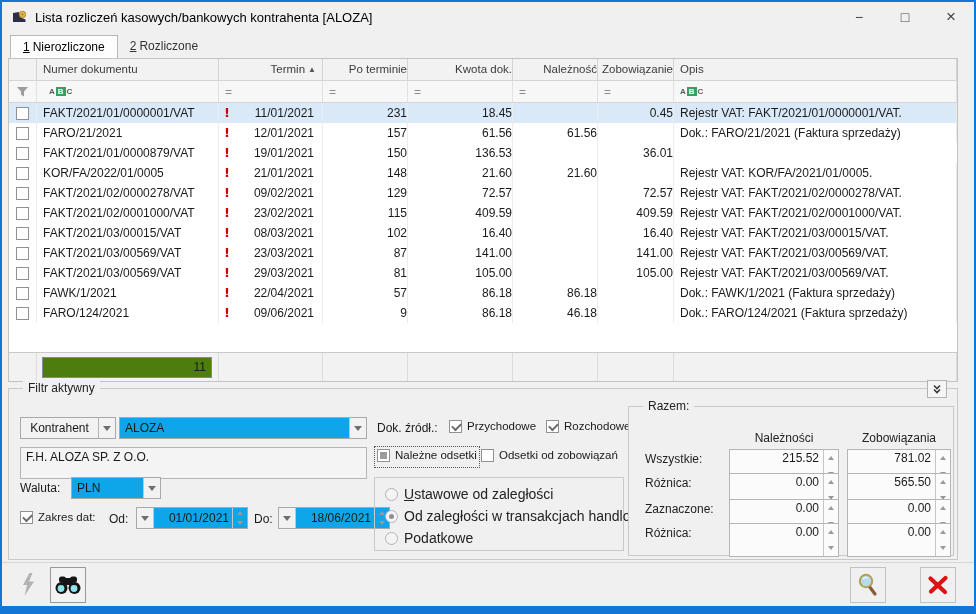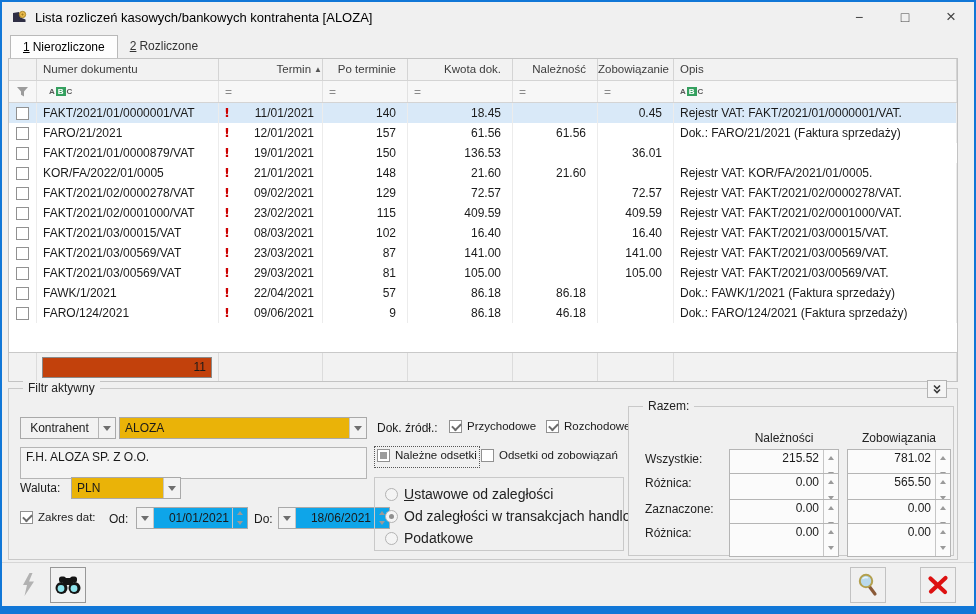--- a/index.html
+++ b/index.html
@@ -35,45 +35,45 @@
   .trow .c { border-right:1px solid #ececec; white-space:nowrap; overflow:hidden; }
   .c { height:100%; }
   .csel { width:28px; flex:0 0 28px; display:flex; align-items:center; justify-content:center; }
   .cnum { width:182px; flex:0 0 182px; padding-left:6px; }
   .cter { width:104px; flex:0 0 104px; display:flex; align-items:center; }
   .cpot { width:85px;  flex:0 0 85px; }
   .ckwo { width:105px; flex:0 0 105px; }
   .cnal { width:85px;  flex:0 0 85px; }
   .czob { width:76px;  flex:0 0 76px; }
   .copi { flex:1 1 auto; padding-left:6px; }
-  .num, .hnum { text-align:right; padding-right:11px; }
+  .num, .hnum { text-align:right; padding-right:0; }
   .cter .ovd { color:#cc0000; font-weight:bold; font-size:13px; margin-left:5px; font-family:"DejaVu Sans",sans-serif; }
   .cter span.dt { flex:1 1 auto; text-align:right; padding-right:8px; }
   .sorticon { font-size:8px; color:#555; margin-left:3px; }
   .cbx { width:13px; height:13px; background:#fff; border:1px solid #919191; display:inline-block; position:relative; flex:0 0 13px; }
   .cbx.on::after { content:""; position:absolute; left:2px; top:2px; width:7px; height:4px; border-left:2px solid #6b6b6b; border-bottom:2px solid #6b6b6b; transform:rotate(-45deg); }
   .cbx.cbx-ind.on::after { border:none; transform:none; left:2px; top:2px; width:7px; height:7px; background:#9c9c9c; }
   .eq { color:#8a8a8a; font-size:12px; padding-left:6px; letter-spacing:-1px; }
   .abc { display:inline-flex; align-items:center; margin-left:6px; font-size:8px; font-weight:bold; color:#5a5a5a; }
   .abc .b { background:#35a05f; color:#fff; padding:0 2px; margin:0 1px; }
   .funnel { margin:0 auto; }
   
   .tfoot { height:29px; background:#f2f2f2; border-top:1px solid #c9c9c9; margin-top:auto; align-items:center; }
   .tfoot .c { border-right:1px solid #dcdcdc; display:flex; align-items:center; }
-  .countbox { width:170px; height:21px; margin-left:5px; background:#c2410c; border:1px solid #8a8a8a; text-align:right; line-height:19px; padding-right:5px; }
+  .countbox { width:170px; height:21px; margin-left:5px; background:#4d7c0f; border:1px solid #8a8a8a; text-align:right; line-height:19px; padding-right:5px; }
   
   .groupbox { position:absolute; border:1px solid #c9c9c9; }
   .groupbox > .gb-label { position:absolute; top:-8px; left:14px; background:#f0f0f0; padding:0 5px; font-size:12px; color:#222; }
   .fgroup { left:6px; top:386px; width:950px; height:172px; }
   .collapse-btn { position:absolute; right:10px; top:-9px; width:20px; height:18px; background:#f5f5f5; border:1px solid #b3b3b3; display:flex; align-items:center; justify-content:center; }
   .lbl-txt { font-size:12px; color:#1a1a1a; white-space:nowrap; }
   .splitbtn { position:absolute; left:11px; top:28px; width:96px; height:22px; border:1px solid #a9a9a9; background:#f2f2f2; display:flex; }
   .splitbtn .txt { flex:1; text-align:center; line-height:20px; }
   .splitbtn .arr { width:17px; border-left:1px solid #b5b5b5; display:flex; align-items:center; justify-content:center; }
-  .combo { position:absolute; height:22px; border:1px solid #a9a9a9; background:#eab308; display:flex; }
+  .combo { position:absolute; height:22px; border:1px solid #a9a9a9; background:#0ea5e9; display:flex; }
   .combo .val { flex:1; line-height:20px; padding-left:5px; overflow:hidden; white-space:nowrap; }
   .combo .arr { width:17px; background:#f2f2f2; border-left:1px solid #c6c6c6; display:flex; align-items:center; justify-content:center; }
   .tri-down { width:0; height:0; border-left:4px solid transparent; border-right:4px solid transparent; border-top:5px solid #6e6e6e; }
   .field-ro { position:absolute; left:11px; top:58px; width:347px; height:32px; background:#f4f4f4; border:1px solid #b5b5b5; line-height:18px; padding-left:5px; white-space:nowrap; overflow:hidden; }
   .chk { position:absolute; display:flex; align-items:flex-start; gap:5px; height:16px; }
   .chk .lbl-txt { font-size:11.5px; }
   .focus-dotted { outline:1px dotted #555; outline-offset:2px; }
   .radio-box { position:absolute; left:365px; top:88px; width:250px; height:74px; border:1px solid #c9c9c9; }
   .radio-row { position:absolute; left:10px; display:flex; align-items:center; gap:6px; height:14px; }
   .radio { width:13px; height:13px; flex:0 0 13px; border:1px solid #b3b3b3; border-radius:50%; background:#f4f4f4; position:relative; }
@@ -119,21 +119,21 @@
 
   <div class="tabs">
     <div class="tab active"><u>1</u><span class="lbl">Nierozliczone</span></div>
     <div class="tab"><u>2</u><span class="lbl">Rozliczone</span></div>
   </div>
 
   <div class="grid">
     <div class="thead">
       <div class="c csel"></div>
       <div class="c cnum">Numer dokumentu</div>
-      <div class="c cter" style="justify-content:flex-end; ">
+      <div class="c cter" style="justify-content:flex-end; padding-right:6px;">
           <span>Termin</span>
           <span class="sorticon">▲</span>
         </div>
       <div class="c cpot hnum">Po terminie</div>
       <div class="c ckwo hnum">Kwota dok.</div>
       <div class="c cnal hnum">Należność</div>
       <div class="c czob hnum">Zobowiązanie</div>
       <div class="c copi">Opis</div>
     </div>
     <div class="tfilter">
@@ -175,21 +175,21 @@
     <div class="tbody">
         <div class="trow sel">
           <div class="c csel">
             <span class="cbx"></span>
           </div>
           <div class="c cnum">FAKT/2021/01/0000001/VAT</div>
           <div class="c cter">
             <span class="ovd">!</span>
             <span class="dt">11/01/2021</span>
           </div>
-          <div class="c cpot num">140</div>
+          <div class="c cpot num">231</div>
           <div class="c ckwo num">18.45</div>
           <div class="c cnal num"></div>
           <div class="c czob num">0.45</div>
           <div class="c copi">Rejestr VAT: FAKT/2021/01/0000001/VAT.</div>
         </div>
         <div class="trow">
           <div class="c csel">
             <span class="cbx"></span>
           </div>
           <div class="c cnum">FARO/21/2021</div>
@@ -386,21 +386,21 @@
     <div class="chk focus-dotted" style="left:368px; top:60px;">
       <span class="cbx cbx-ind on"></span>
       <span class="lbl-txt">Należne odsetki</span>
     </div>
     <div class="chk" style="left:472px; top:60px;">
       <span class="cbx"></span>
       <span class="lbl-txt">Odsetki od zobowiązań</span>
     </div>
 
     <span class="lbl-txt" style="position:absolute; left:11px; top:92px;">Waluta:</span>
-    <div class="combo" style="left:62px; top:88px; width:110px;">
+    <div class="combo" style="left:62px; top:88px; width:90px;">
       <span class="val">PLN</span>
       <span class="arr">
           <span class="tri-down"></span>
         </span>
     </div>
 
     <div class="chk" style="left:11px; top:122px;">
       <span class="cbx on"></span>
       <span class="lbl-txt">Zakres dat:</span>
     </div>

